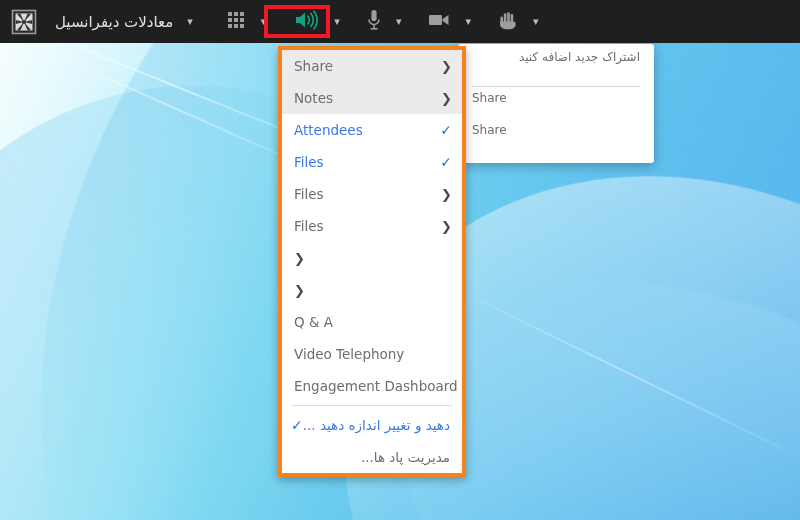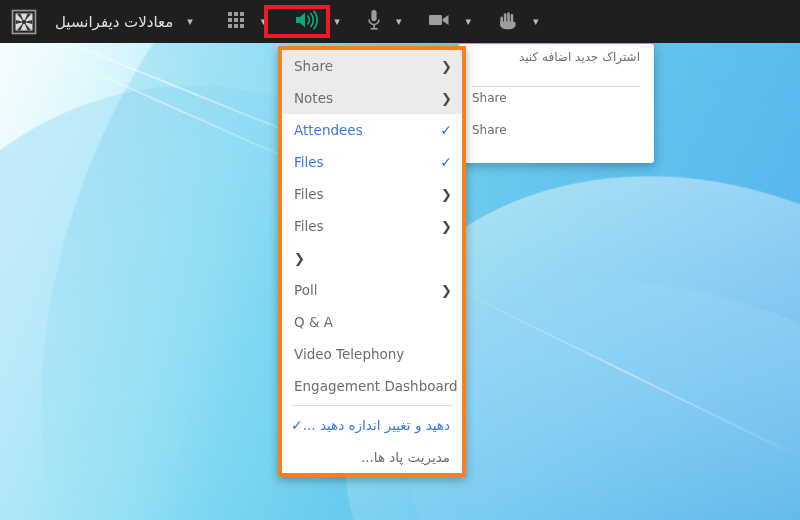--- a/index.html
+++ b/index.html
@@ -367,21 +367,20 @@
     <div class="mi">
       <span class="mi-label">Files</span>
       <span class="mi-arrow">❯</span>
     </div>
 
     <div class="mi">
       <span class="mi-arrow">❯</span>
     </div>
 
     <div class="mi">
-      <span class="mi-label">Poll</span>
       <span class="mi-arrow">❯</span>
     </div>
 
     <div class="mi">
       <span class="mi-label">Q &amp; A</span>
     </div>
 
     <div class="mi">
       <span class="mi-label">Video Telephony</span>
     </div>

